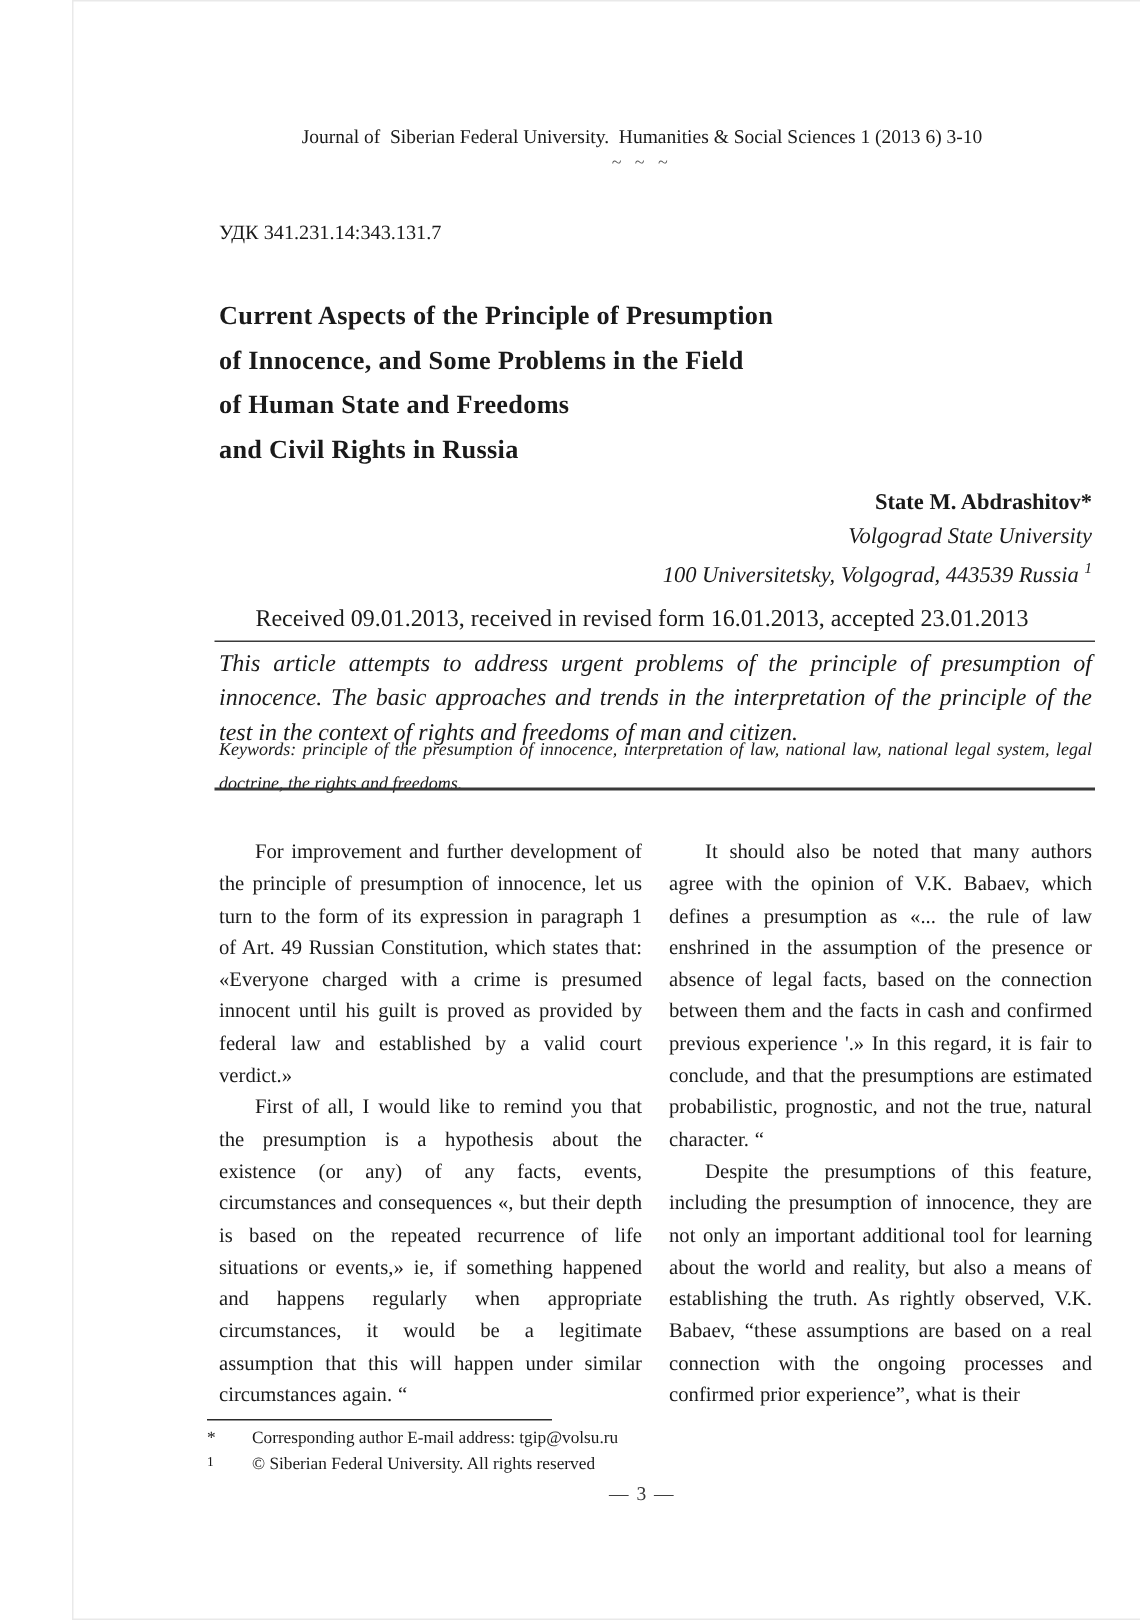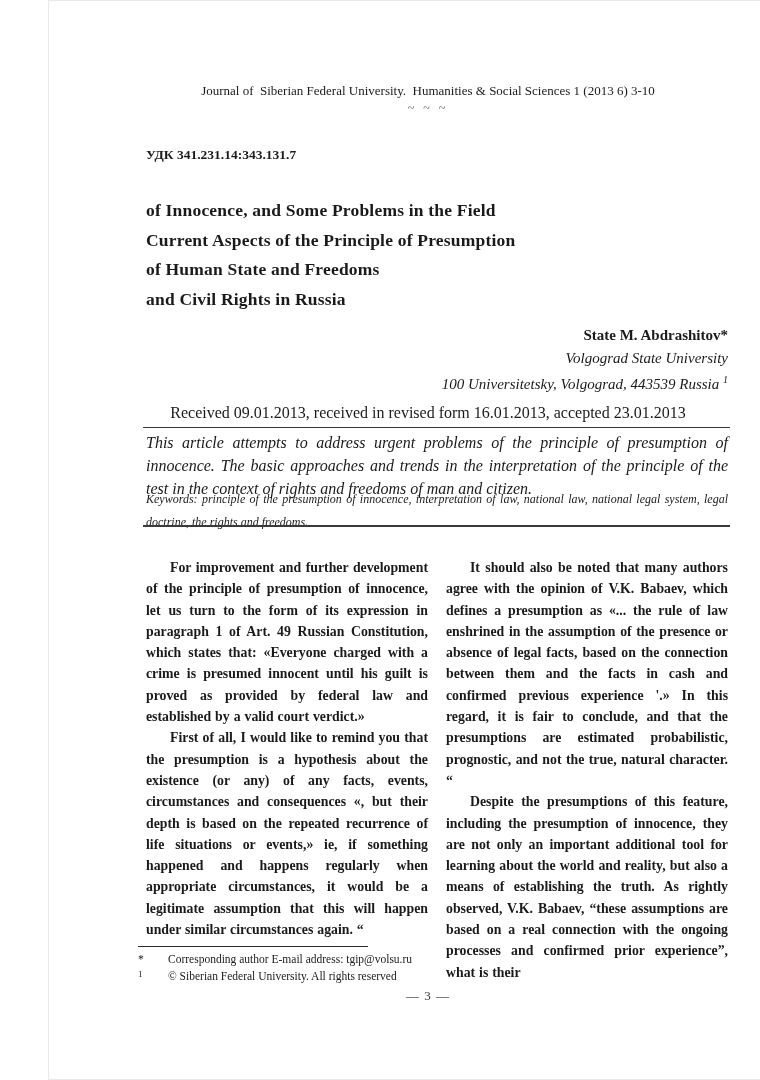--- a/index.html
+++ b/index.html
@@ -17,21 +17,20 @@
     position: absolute; top: 83px; left: 0; right: 0;
     text-align: center; font-size: 13px; white-space: pre-wrap;
   }
   .ornament {
     position: absolute; top: 101px; left: 0; right: 0;
     text-align: center; font-size: 12px; letter-spacing: 3px; color: #555;
   }
   .udc {
     position: absolute; top: 147px; left: 98px;
     font-size: 13.5px;
-    font-weight: bold;
   }
   .title {
     position: absolute; top: 196px; left: 98px; right: 60px;
     font-size: 17.5px; font-weight: bold; line-height: 29.5px;
     letter-spacing: 0.2px;
   }
   .author-block {
     position: absolute; top: 324px; right: 80px; left: 200px;
     text-align: right; line-height: 22.5px;
   }
@@ -60,21 +59,20 @@
 
   .columns {
     position: absolute; top: 557px; left: 98px; width: 582px;
     display: flex; gap: 18px;
   }
   .col { width: 282px; }
   .col p {
     font-size: 13.8px; line-height: 21.3px;
     text-align: justify; text-indent: 24px;
     word-spacing: 0.5px;
-    font-weight: bold;
   }
 
   .footnote-rule {
     position: absolute; top: 946px; left: 90px; width: 230px; height: 1px;
     background: #2a2a2a;
   }
   .footnotes {
     position: absolute; top: 951px; left: 90px; width: 420px;
     font-size: 11.5px; line-height: 16.5px;
   }
@@ -90,22 +88,22 @@
 </head>
 <body>
 
 <div class="page">
 
   <div class="journal-header">Journal of  Siberian Federal University.  Humanities &amp; Social Sciences 1 (2013 6) 3-10</div>
   <div class="ornament">~ ~ ~</div>
   <div class="udc">УДК 341.231.14:343.131.7</div>
 
   <div class="title">
+    <div>Current Aspects of the Principle of Presumption</div>
     <div>of Innocence, and Some Problems in the Field</div>
-    <div>Current Aspects of the Principle of Presumption</div>
     <div>of Human State and Freedoms</div>
     <div>and Civil Rights in Russia</div>
   </div>
 
   <div class="author-block">
     <div class="author-name">State M. Abdrashitov*</div>
     <div class="author-affil">Volgograd State University</div>
     <div class="author-addr"><span>100 Universitetsky, Volgograd, 443539 Russia </span><sup>1</sup></div>
   </div>
 

